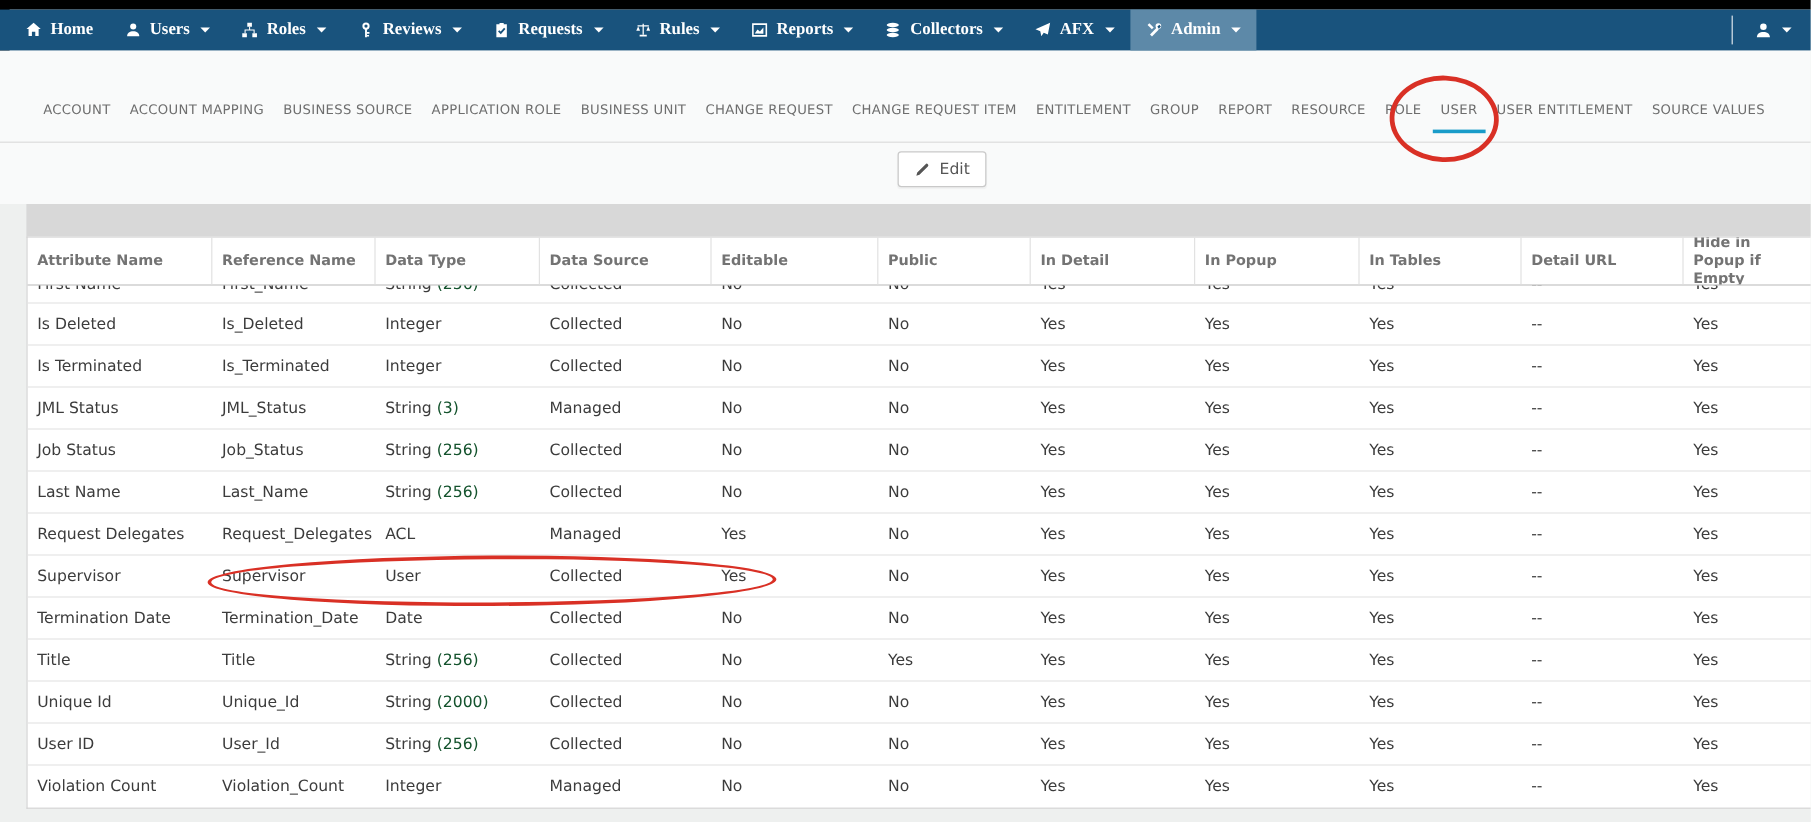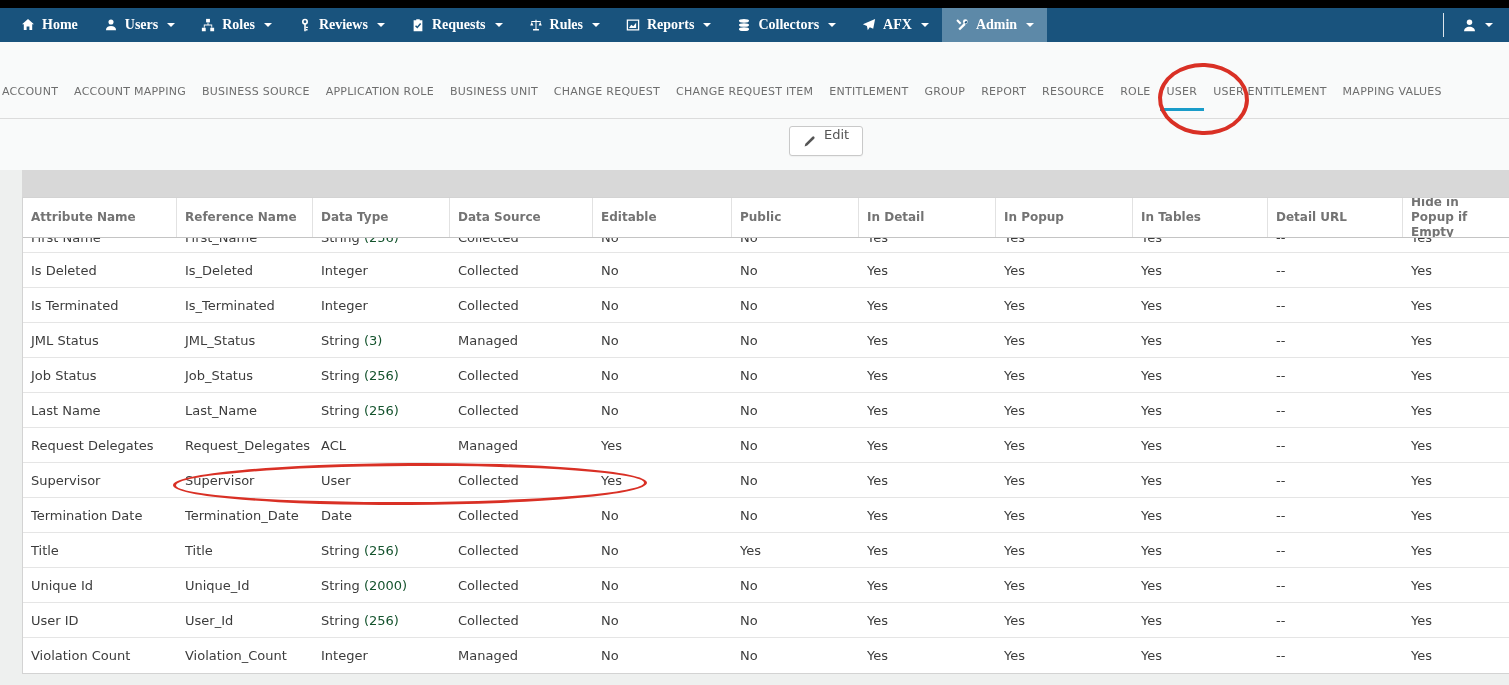--- a/index.html
+++ b/index.html
@@ -34,38 +34,38 @@
     border-left:4px solid transparent;border-right:4px solid transparent;
     border-top:4px solid #fff;display:inline-block;
   }
   .nav-right{margin-left:auto;display:flex;align-items:center;padding-right:10px;}
   .nav-divider{width:1px;height:24px;background:rgba(255,255,255,.85);margin-right:12px;}
   .user-menu{display:flex;align-items:center;gap:6px;padding:0 6px;cursor:pointer;}
   .user-menu svg{width:15px;height:15px;display:block;}
 
   
   .tabbar{
-    position:absolute;left:2px;right:0;top:70px;height:42px;
+    position:absolute;left:36px;right:0;top:70px;height:42px;
     display:flex;align-items:center;gap:16px;overflow:hidden;
   }
   .tab{
     font-size:11px;color:#6e6e6e;letter-spacing:.25px;white-space:nowrap;
     cursor:pointer;position:relative;height:100%;display:flex;align-items:center;
   }
   .tab.active::after{
     content:"";position:absolute;left:-7px;right:-7px;bottom:1px;height:3px;
     background:var(--underline,#1a9cc9);
   }
   .tab-divider{position:absolute;left:0;right:0;top:118px;height:1px;background:#dcdcdc;}
   .top-section{position:absolute;left:0;right:0;top:42px;height:128px;background:#f9fafa;z-index:-1;}
 
   
   .edit-btn{
-    position:absolute;left:789px;top:126px;height:30px;
-    display:flex;gap:8px;padding:0 13px;
+    position:absolute;left:748px;top:126px;height:30px;
+    display:flex;align-items:center;gap:8px;padding:0 13px;
     background:#fff;border:1px solid #c9c9c9;border-radius:3px;
     font-family:inherit;font-size:13px;color:#555;cursor:pointer;
     box-shadow:0 1px 1px rgba(0,0,0,.04);
   }
   .edit-btn svg{width:13px;height:13px;display:block;}
 
   
   .scroll-track{position:absolute;left:22px;top:170px;width:1487px;height:27px;background:#d8d8d8;}
 
   
@@ -239,21 +239,21 @@
       <span class="tab">BUSINESS UNIT</span>
       <span class="tab">CHANGE REQUEST</span>
       <span class="tab">CHANGE REQUEST ITEM</span>
       <span class="tab">ENTITLEMENT</span>
       <span class="tab">GROUP</span>
       <span class="tab">REPORT</span>
       <span class="tab">RESOURCE</span>
       <span class="tab">ROLE</span>
       <span class="tab active">USER</span>
       <span class="tab">USER ENTITLEMENT</span>
-      <span class="tab">MAPPING VALUES</span>
+      <span class="tab">SOURCE VALUES</span>
     </div>
   <div class="tab-divider"></div>
 
   <button class="edit-btn">
     <span class="nav-icon" id="edit-icon">
         <svg viewBox="0 0 16 16" fill="#555">
           <path d="M2 14.2l.9-3.4 8.6-8.6a1.6 1.6 0 0 1 2.3 2.3L5.2 13z"></path>
         </svg>
       </span>
     <span>Edit</span>

